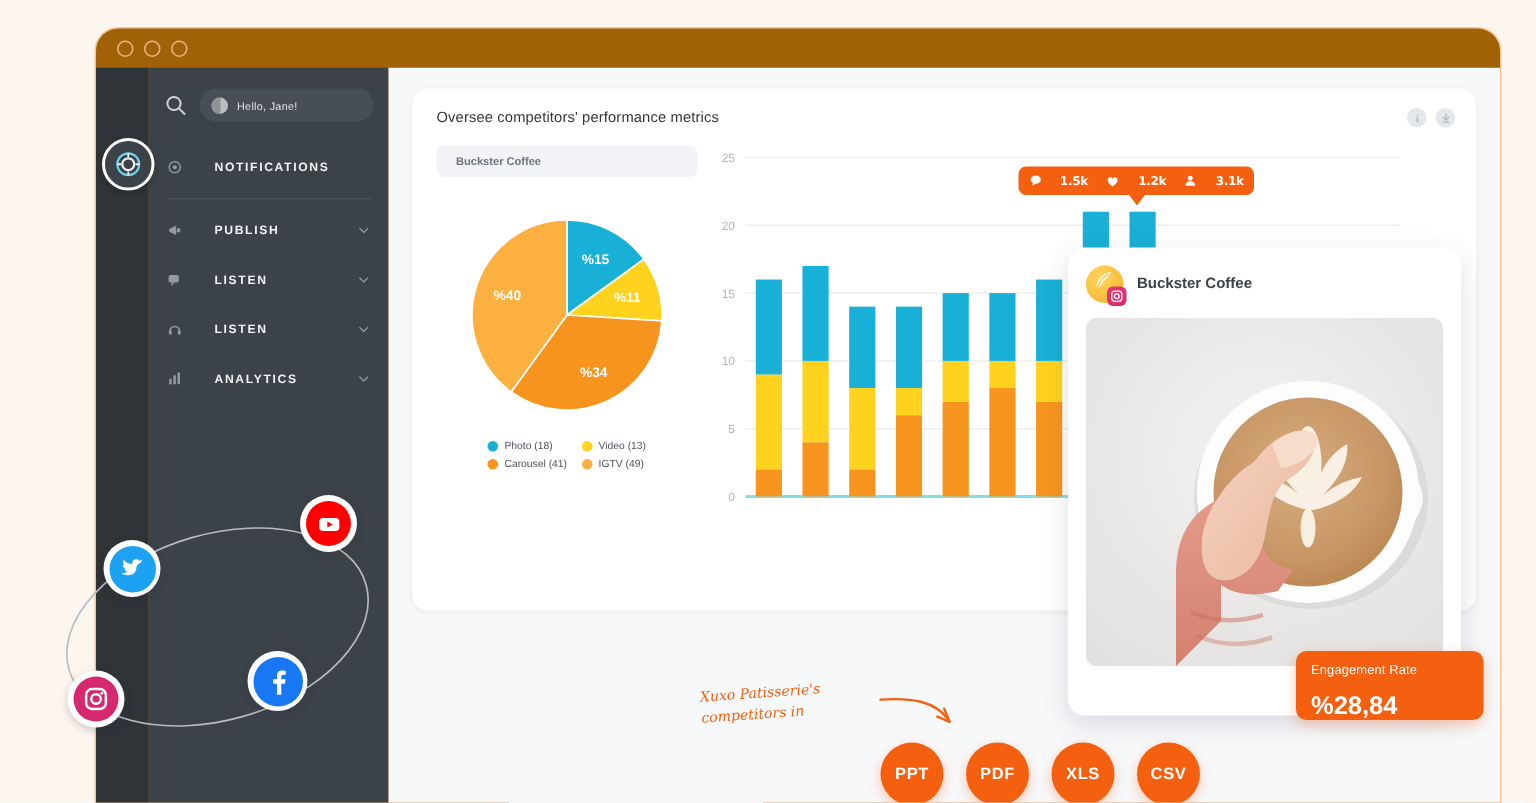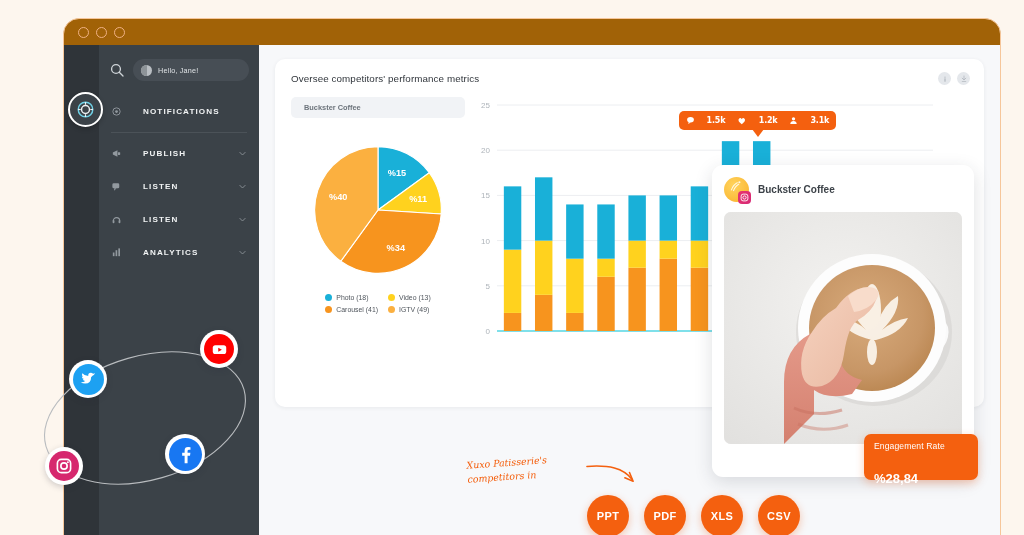--- a/index.html
+++ b/index.html
@@ -107,26 +107,26 @@
   }
   .card-head{display:flex;align-items:center;gap:9px;}
   .card-av{width:25px;height:25px;border-radius:50%;position:relative;flex:none;
     background:radial-gradient(circle at 38% 34%, #ffd45e 0%, #fcbf3f 58%, #f7ad2e 100%);}
   .ig-badge{position:absolute;right:-2px;bottom:-2px;width:13px;height:13px;border-radius:4px;
     background:linear-gradient(135deg,#e8356d,#d62976);display:flex;align-items:center;justify-content:center;}
   .card-name{font-size:10px;font-weight:bold;color:#3c4248;}
   .photo{margin-top:10px;height:232px;border-radius:7px;overflow:hidden;position:relative;background:#ececec;}
 
   .eng{
-    position:absolute;left:864px;top:434px;width:114px;height:46px;background:#f4600f;
+    position:absolute;left:864px;top:434px;width:125px;height:46px;background:#f4600f;
     border-radius:7px;color:#fff;padding:7px 10px;box-sizing:border-box;z-index:14;
     box-shadow:0 3px 9px rgba(241,90,20,.3);
   }
   .eng-l{font-size:8.6px;letter-spacing:.1px;}
-  .eng-v{font-size:13px;font-weight:bold;margin-top:20px;}
+  .eng-v{font-size:17px;font-weight:bold;margin-top:10px;}
 
   
   .orbit{position:absolute;left:30px;top:322px;width:230px;height:185px;z-index:20;}
   .soc{position:absolute;border-radius:50%;background:#fff;display:flex;align-items:center;
     justify-content:center;box-shadow:0 2px 6px rgba(40,45,60,.22);}
   .soc-in{border-radius:50%;display:flex;align-items:center;justify-content:center;}
 
   .rail-logo{position:absolute;left:68px;top:92px;width:31px;height:31px;border-radius:50%;
     background:#3b4248;border:2px solid #fff;display:flex;align-items:center;justify-content:center;z-index:25;
     box-shadow:0 2px 5px rgba(0,0,0,.2);}

